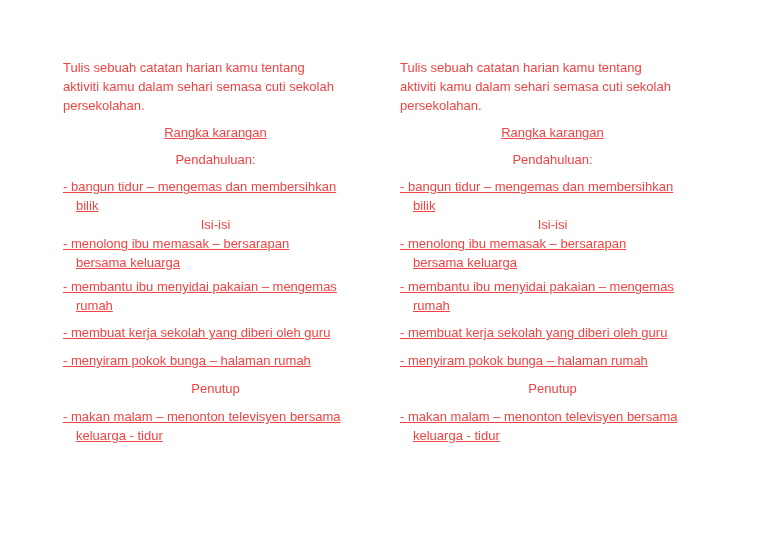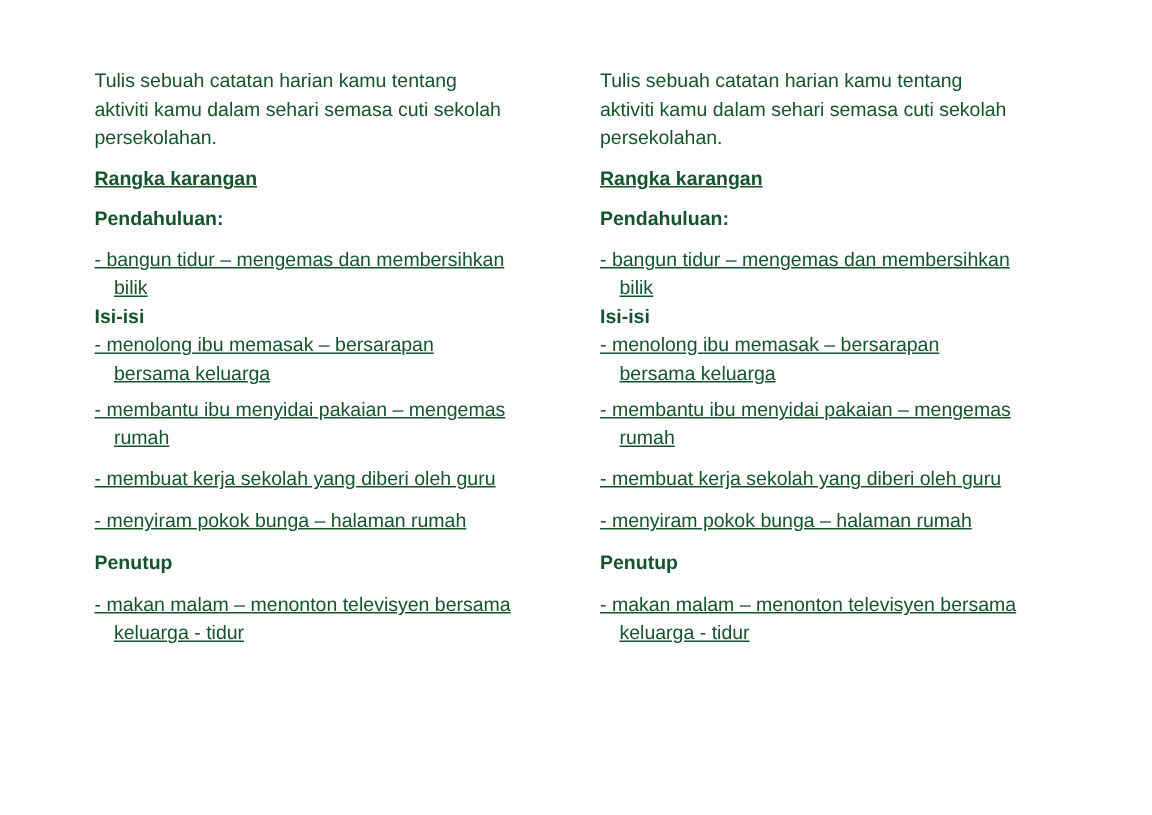--- a/index.html
+++ b/index.html
@@ -7,43 +7,43 @@
     padding: 0;
     background: #e9e9e9;
   }
   .page {
     position: relative;
     width: 768px;
     height: 543px;
     background: #ffffff;
     overflow: hidden;
     box-sizing: border-box;
-    padding: 44px 0 0 63px;
+    padding: 58px 0 0 63px;
     font-family: "Liberation Sans", "DejaVu Sans", sans-serif;
     font-size: 13px;
     line-height: 19px;
-    color: #14532d;
+    color: #ef4444;
   }
   .columns {
     display: flex;
     gap: 32px;
   }
   .column {
     width: 305px;
     flex: 0 0 305px;
   }
   .column p {
     margin: 0;
     white-space: pre-line;
   }
   .mb8  { margin-bottom: 8px !important; }
   .mb0  { margin-bottom: 0 !important; }
   .mb5  { margin-bottom: 5px !important; }
   .mb9  { margin-bottom: 9px !important; }
-  .bold { font-weight: bold; }
+  .bold { font-weight: normal; text-align: center; }
   .underline { text-decoration: underline; }
   .item {
     padding-left: 13px;
     text-indent: -13px;
     text-decoration: underline;
   }
 </style>
 </head>
 <body>
 

